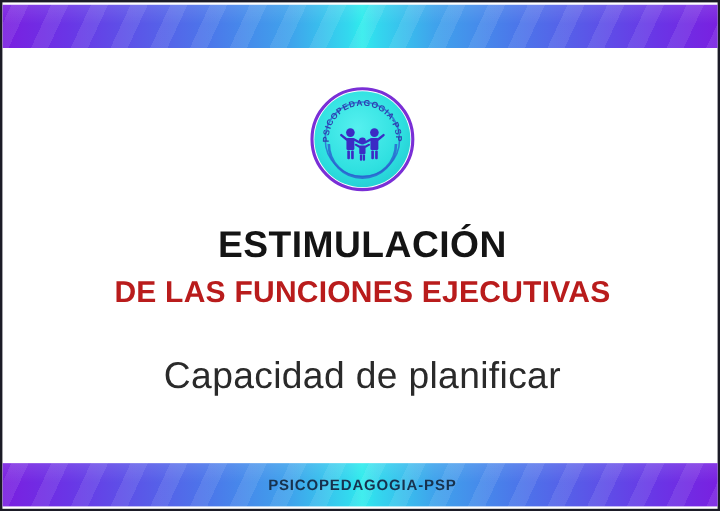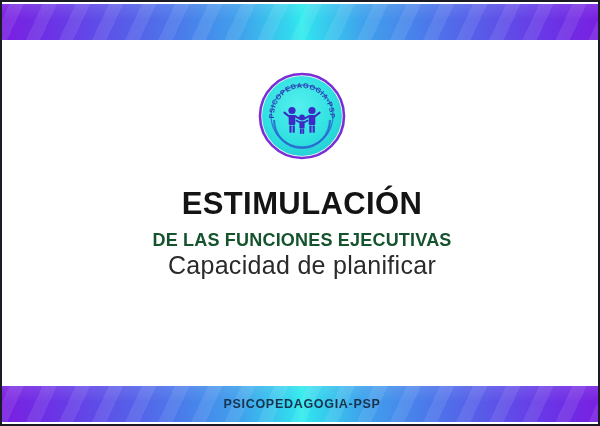--- a/index.html
+++ b/index.html
@@ -116,28 +116,29 @@
     margin-top: 28px;
     font-size: 31px;
     font-weight: bold;
     letter-spacing: 0.4px;
     color: #141414;
     line-height: 1.05;
     text-align: center;
   }
   .title-sub {
     margin-top: 9px;
-    font-size: 18px;
+    font-size: 25px;
     font-weight: bold;
     letter-spacing: 0.2px;
-    color: #14532d;
+    color: #b91c1c;
     text-align: center;
   }
   .subtitle {
-    font-size: 25px;
+    margin-top: 36px;
+    font-size: 31px;
     font-weight: 300;
     color: #2a2a2a;
     letter-spacing: 0.3px;
     text-align: center;
   }
 </style>
 </head>
 <body>
 
 <div class="slide">

